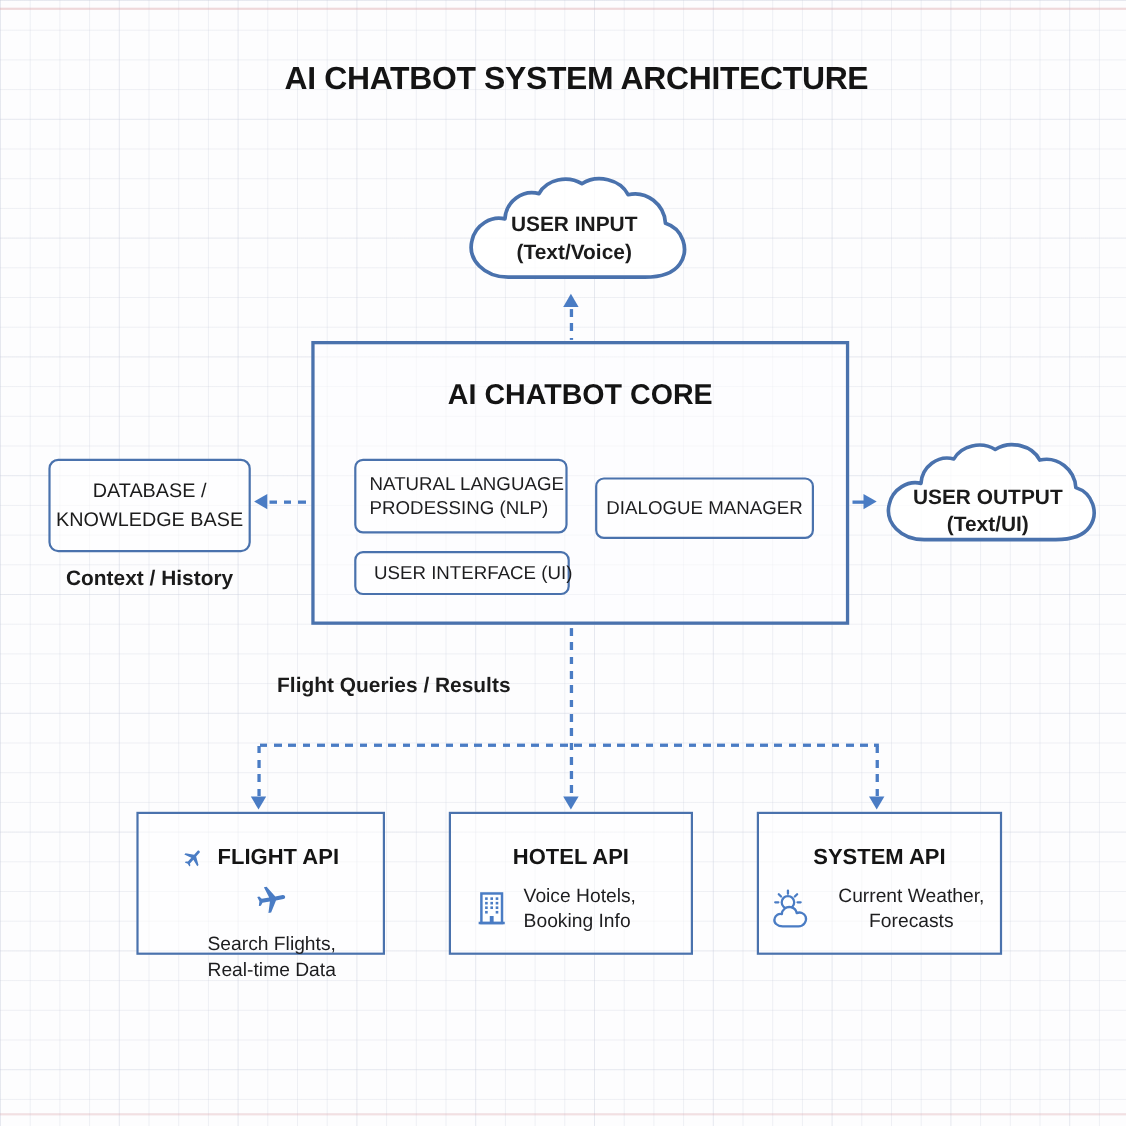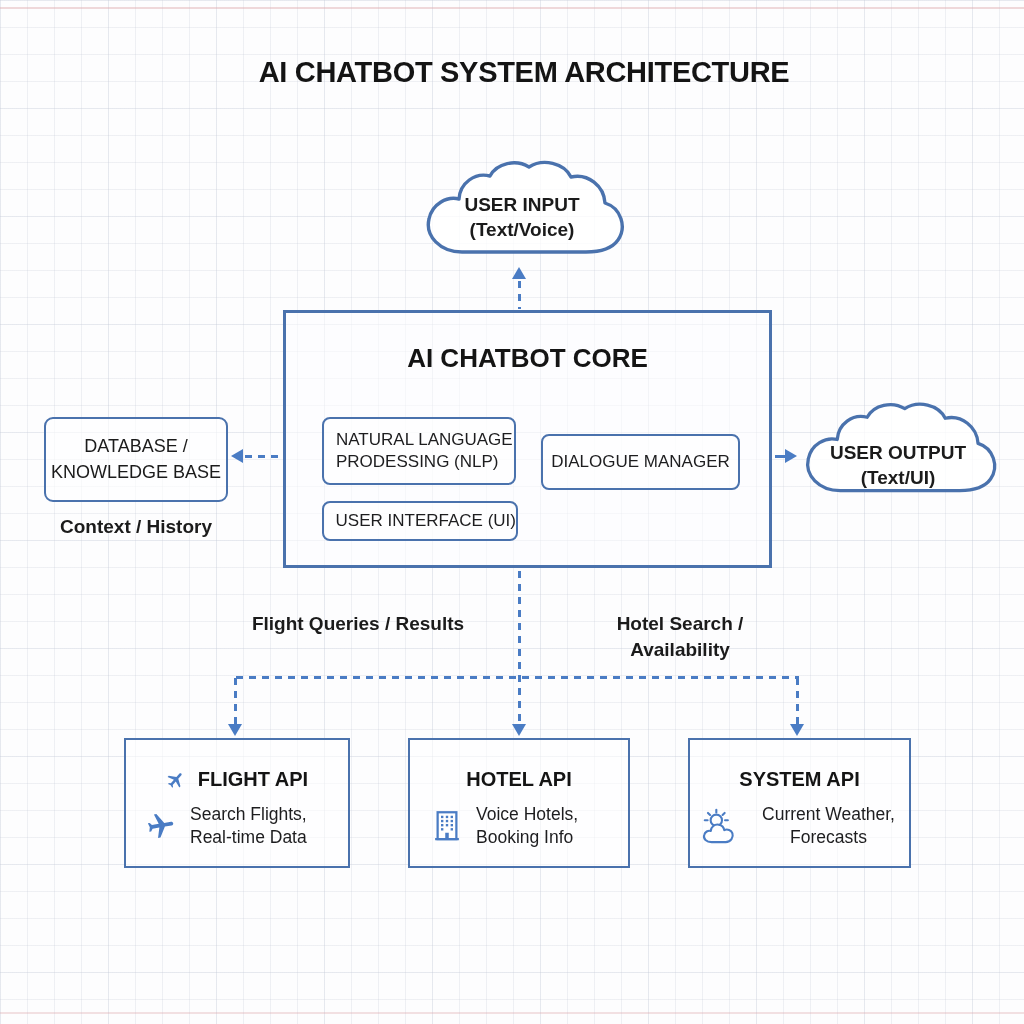--- a/index.html
+++ b/index.html
@@ -33,21 +33,21 @@
   
   .core-box{position:absolute;left:283px;top:310px;width:489px;height:258px;
     border:3px solid #4a72ad;background:rgba(253,253,255,.55);box-sizing:border-box;}
   .core-title{position:absolute;left:0;top:30px;width:100%;text-align:center;
     font-size:26px;font-weight:800;color:#141414;}
   .sub-box{position:absolute;border:2px solid #4a72ad;border-radius:8px;
     background:rgba(255,255,255,.6);box-sizing:border-box;display:flex;align-items:center;
     font-size:17px;line-height:1.3;color:#1d1d1f;}
   .sub-nlp{left:36px;top:104px;width:194px;height:68px;padding-left:12px;text-align:left;}
   .sub-dialogue{left:255px;top:121px;width:199px;height:56px;justify-content:center;text-align:center;white-space:nowrap;}
-  .sub-ui{left:36px;top:188px;width:196px;height:40px;padding-left:28px;white-space:nowrap;justify-content:flex-end;}
+  .sub-ui{left:36px;top:188px;width:196px;height:40px;padding-left:16px;white-space:nowrap;}
 
   .db-box{position:absolute;left:44px;top:417px;width:184px;height:85px;
     border:2.5px solid #4a72ad;border-radius:9px;background:rgba(255,255,255,.6);
     box-sizing:border-box;display:flex;flex-direction:column;justify-content:center;
     text-align:center;font-size:18px;line-height:1.4;color:#1b1b1b;}
   .db-caption{position:absolute;left:30px;top:516px;width:212px;text-align:center;
     font-size:19px;font-weight:600;color:#1b1b1b;}
 
   .edge-label{position:absolute;font-size:19px;font-weight:600;color:#1b1b1b;
     text-align:center;line-height:1.35;}
@@ -56,21 +56,21 @@
 
   .api-box{position:absolute;top:738px;height:130px;border:2.5px solid #4a72ad;
     background:rgba(255,255,255,.55);box-sizing:border-box;}
   .api-flight{left:124px;width:226px;}
   .api-hotel{left:408px;width:222px;}
   .api-weather{left:688px;width:223px;}
   .api-title-row{display:flex;align-items:center;justify-content:center;gap:12px;
     margin-top:28px;font-size:20px;font-weight:700;color:#141414;}
   .api-desc-row{display:flex;align-items:center;gap:14px;margin-top:12px;
     font-size:17.5px;line-height:1.3;color:#1d1d1f;}
-  .api-flight .api-desc-row{padding-left:20px;}
+  .api-flight .api-desc-row{padding-left:20px;flex-direction:column;}
   .api-hotel .api-desc-row{padding-left:22px;}
   .api-weather .api-desc-row{padding-left:10px;}
   .api-weather .desc-text{text-align:center;flex:1;padding-right:10px;}
 
   .icon{display:inline-flex;align-items:center;justify-content:center;}
   .plane-sm svg{width:20px;height:20px;transform:rotate(42deg);}
   .plane-lg svg{width:30px;height:30px;transform:rotate(80deg);}
 
   
   .dash-v{position:absolute;width:2.5px;
@@ -135,24 +135,20 @@
     <svg viewBox="0 0 220 112">
       <path d="M 50 96 C 28 96 13 80 17 63 C 20 48 35 40 47 43 C 48 27 63 16 78 20 C 85 7 104 3 117 11 C 131 2 152 7 159 21 C 176 17 192 30 193 47 C 209 52 215 71 206 84 C 199 94 186 96 174 96 Z" fill="#ffffff" fill-opacity="0.78" stroke="#4a72ad" stroke-width="3.4" stroke-linejoin="round"></path>
     </svg>
     <div class="cloud-text">
       <div>USER OUTPUT</div>
       <div>(Text/UI)</div>
     </div>
   </div>
 
   <div class="edge-label label-flight">Flight Queries / Results</div>
-  <div class="edge-label label-hotel">
-    <div>Hotel Search /</div>
-    <div>Availability</div>
-  </div>
 
   <div class="dash-v" style="left:518px;top:571px;height:152px;"></div>
   <div class="dash-h" style="left:236px;top:676px;width:563px;"></div>
   <div class="dash-v" style="left:234px;top:678px;height:46px;"></div>
   <div class="dash-v" style="left:796px;top:678px;height:46px;"></div>
   <div class="arr arr-down" style="left:228px;top:724px;"></div>
   <div class="arr arr-down" style="left:512px;top:724px;"></div>
   <div class="arr arr-down" style="left:790px;top:724px;"></div>
 
   <div class="api-box api-flight">

